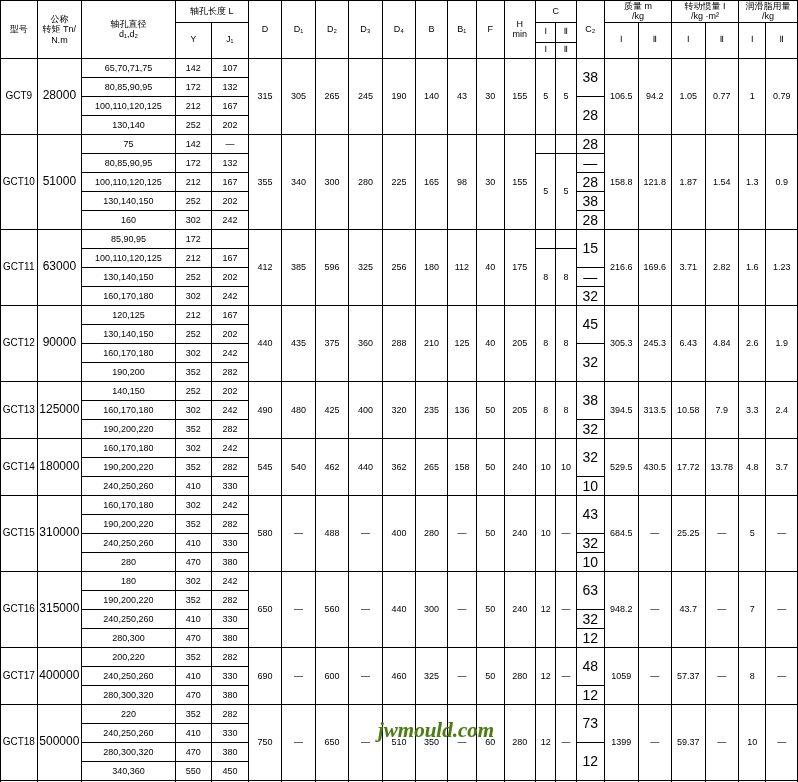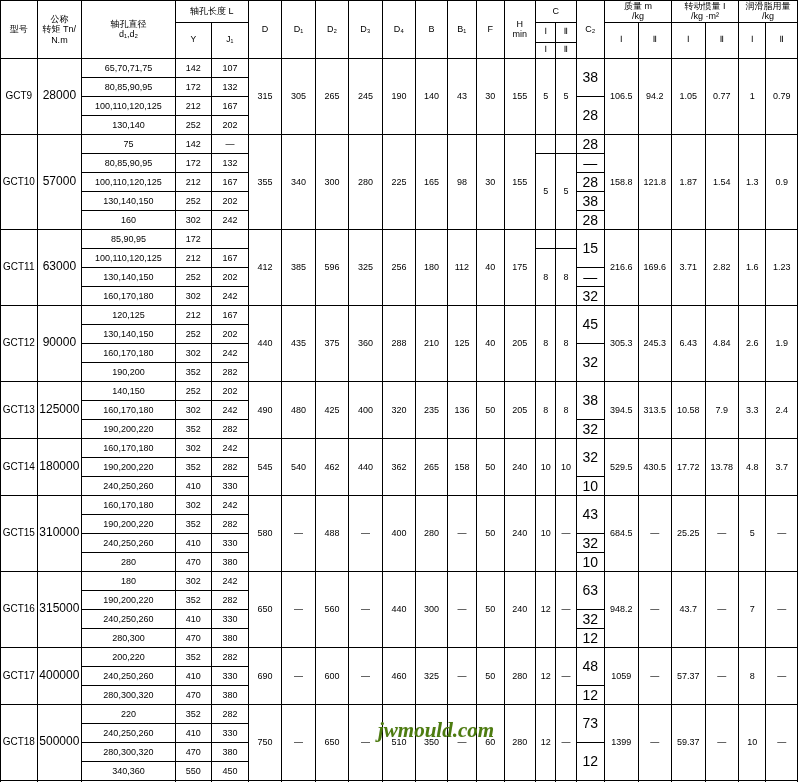--- a/index.html
+++ b/index.html
@@ -171,21 +171,21 @@
         <td class="bore">167</td>
         <td class="small" rowspan="2">28</td>
       </tr>
       <tr>
         <td class="bore">130,140</td>
         <td class="bore">252</td>
         <td class="bore">202</td>
       </tr>
       <tr>
         <td class="model" rowspan="5">GCT10</td>
-        <td class="torque" rowspan="5">57000</td>
+        <td class="torque" rowspan="5">51000</td>
         <td class="bore">75</td>
         <td class="bore">142</td>
         <td class="bore">—</td>
         <td rowspan="5">355</td>
         <td rowspan="5">340</td>
         <td rowspan="5">300</td>
         <td rowspan="5">280</td>
         <td rowspan="5">225</td>
         <td rowspan="5">165</td>
         <td rowspan="5">98</td>

